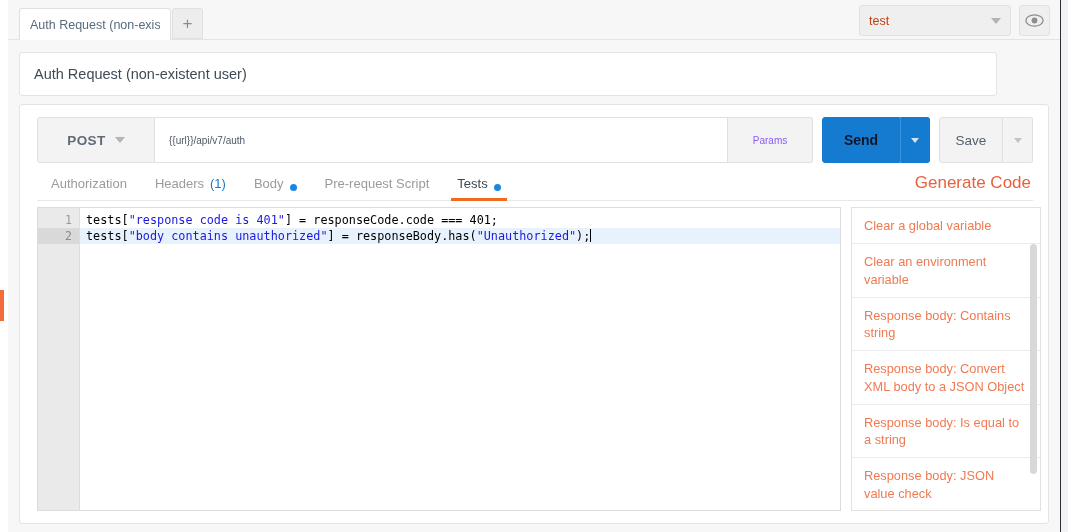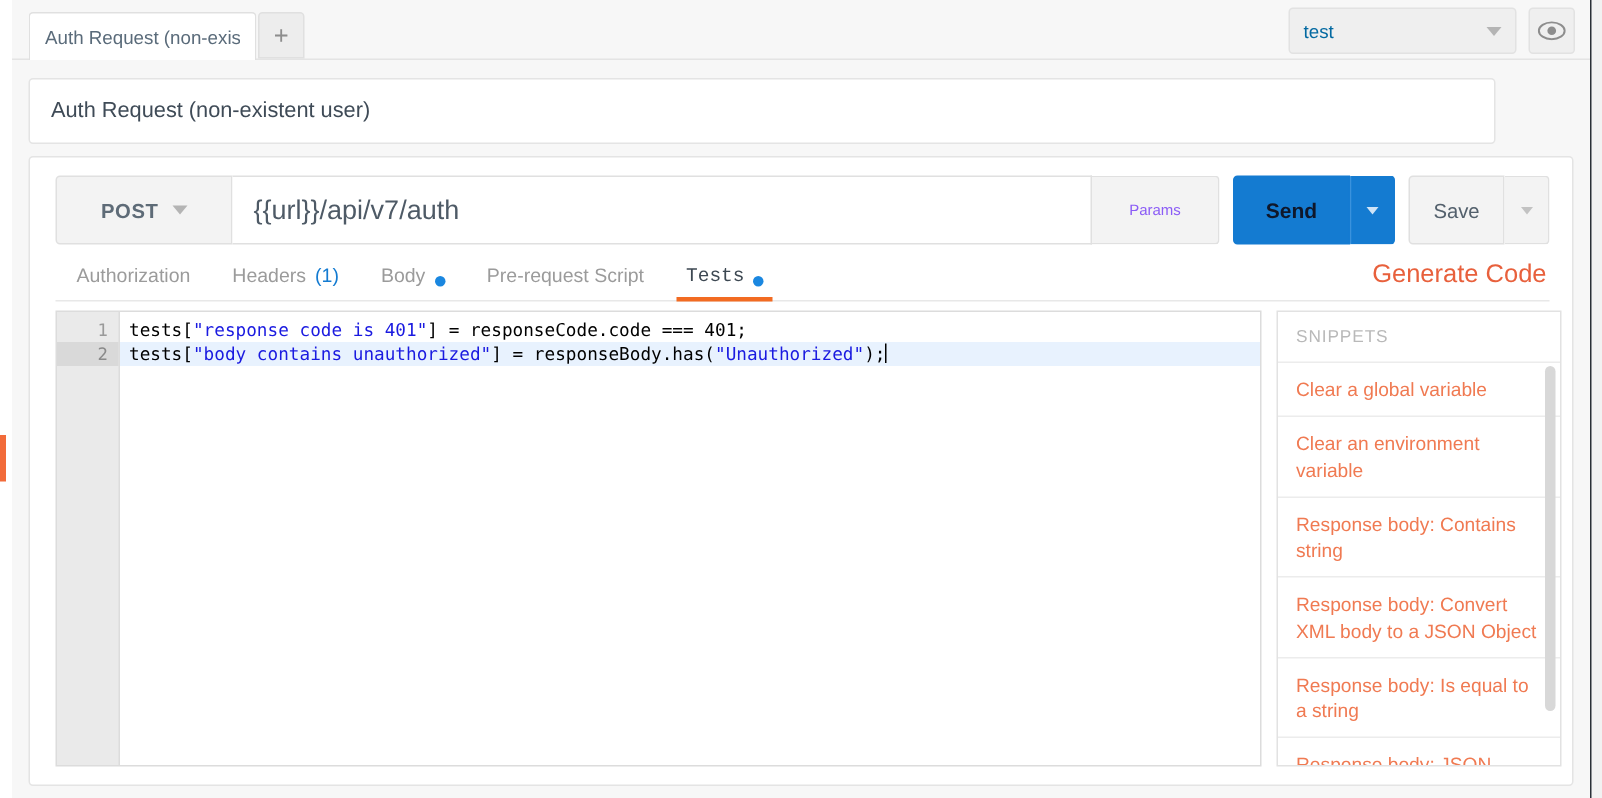--- a/index.html
+++ b/index.html
@@ -66,21 +66,21 @@
     color: #8d8d8d; font-size: 17px; line-height: 1;
   }
 
   
   .env-wrap { position: absolute; right: 10px; top: 5px; display: flex; gap: 8px; }
   .env-select {
     width: 152px; height: 31px;
     background: #efefef; border: 1px solid #e2e2e2; border-radius: 3px;
     display: flex; align-items: center; justify-content: space-between;
     padding: 4px 9px;
-    font-size: 12.5px; color: #0369a1;
+    font-size: 12.5px; color: #c2410c;
   }
   .chev {
     width: 0; height: 0;
     border-left: 5px solid transparent;
     border-right: 5px solid transparent;
     border-top: 6px solid #b4b4b4;
   }
   .env-eye {
     width: 31px; height: 31px;
     background: #efefef; border: 1px solid #e2e2e2; border-radius: 3px;
@@ -114,21 +114,21 @@
     background: #f3f3f3; border: 1px solid #e0e0e0; border-radius: 3px 0 0 3px;
     display: flex; align-items: center; justify-content: center; gap: 9px;
   }
   .method-box .m {
     font-size: 13.5px; font-weight: bold; color: #5e6b77; letter-spacing: .4px;
   }
   .url-box {
     flex: 1;
     background: #ffffff; border: 1px solid #e0e0e0; border-left: none;
     display: flex; align-items: center; padding: 0 14px;
-    font-size: 18px; color: #4e5a66;
+    font-size: 10px; color: #4e5a66;
   }
   .params-btn {
     width: 85px;
     background: #f3f3f3; border: 1px solid #e0e0e0; border-left: none;
     border-radius: 0 3px 3px 0;
     display: flex; align-items: center; justify-content: center;
     font-size: 10px; color: #8b5cf6;
   }
   .send-group { display: flex; margin-left: 9px; }
   .send-btn {
@@ -163,21 +163,21 @@
     display: flex; align-items: flex-end;
     border-bottom: 1px solid #e8e8e8;
   }
   .subtab {
     position: relative;
     padding: 0 14px 9px 14px;
     font-size: 13px; color: #9b9b9b;
     display: flex; align-items: flex-end; gap: 6px;
     white-space: nowrap;
   }
-  .subtab.active { color: #3d4852; font-family: Liberation Mono, monospace; }
+  .subtab.active { color: #3d4852; }
   .subtab.active::after {
     content: ""; position: absolute; left: 8px; right: 8px; bottom: -1px;
     height: 3px; background: #f26b22;
   }
   .subtab .count { color: #147bd1; }
   .dot {
     width: 7px; height: 7px; border-radius: 50%; background: #1a87e0;
     display: inline-block;
   }
   .gen-code {
@@ -348,21 +348,20 @@
             <div class="ln">1</div>
             <div class="ln active">2</div>
           </div>
         <div class="code" id="codearea">
             <div class="cl"><span>tests[</span><span class="tok-str">"response code is 401"</span><span>] = responseCode.code === 401;</span></div>
             <div class="cl active"><span>tests[</span><span class="tok-str">"body contains unauthorized"</span><span>] = responseBody.has(</span><span class="tok-str">"Unauthorized"</span><span>);</span><span class="caret-bar"></span></div>
           </div>
       </div>
 
       <div class="snippets">
-        <div class="snip-head">SNIPPETS</div>
         <div id="sniplist">
             <div class="snip-item">Clear a global variable</div>
             <div class="snip-item">Clear an environment variable</div>
             <div class="snip-item">Response body: Contains string</div>
             <div class="snip-item">Response body: Convert XML body to a JSON Object</div>
             <div class="snip-item">Response body: Is equal to a string</div>
             <div class="snip-item">Response body: JSON value check</div>
           </div>
         <div class="snip-scroll"></div>
       </div>

